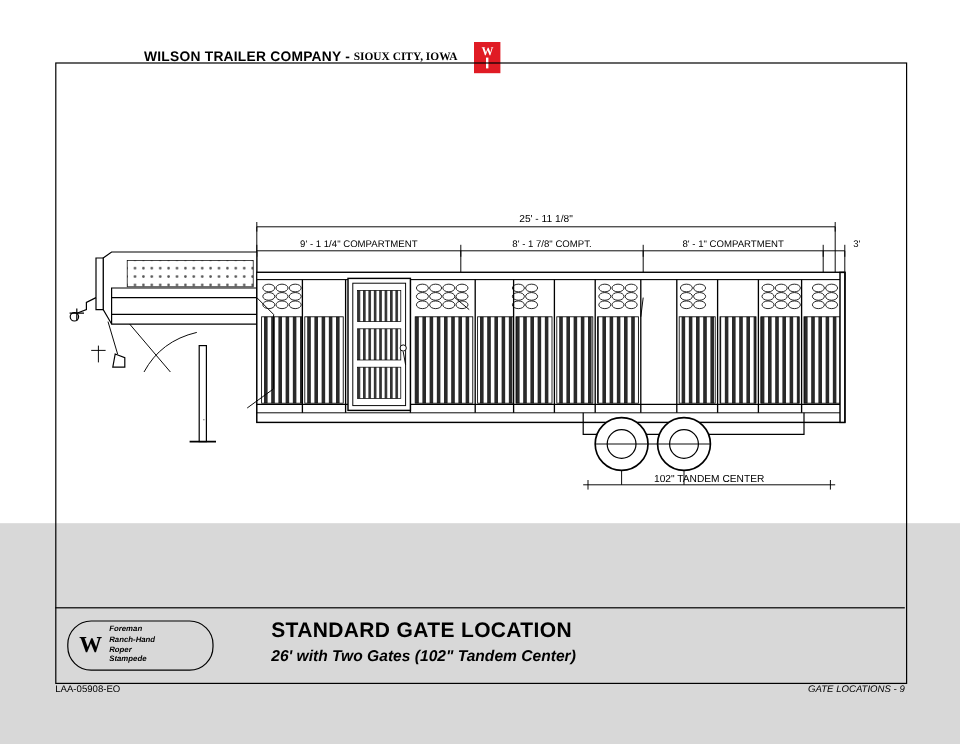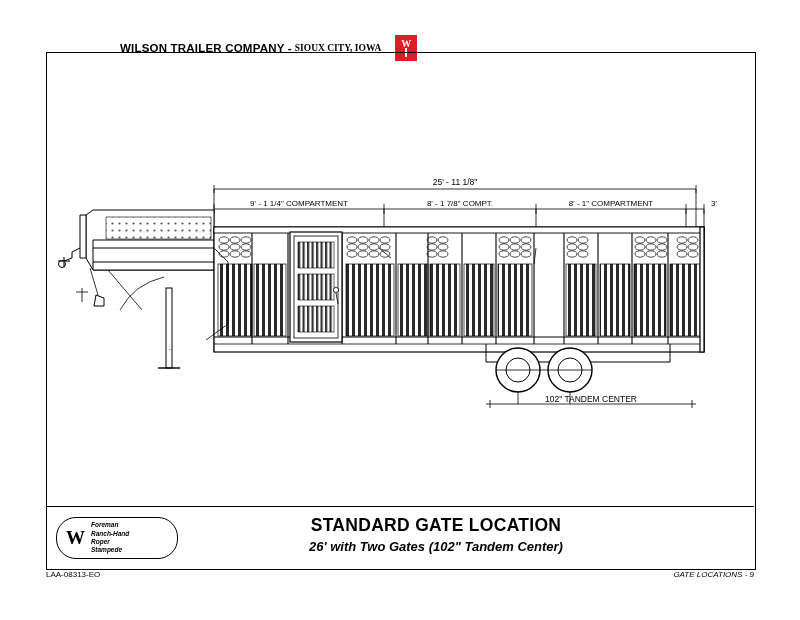--- a/index.html
+++ b/index.html
@@ -3,21 +3,21 @@
 <meta charset="utf-8">
 <style>
   html,body{margin:0;padding:0;}
   body{
     width:800px;height:620px;
     background:#d8d8d8;
     font-family:"Liberation Sans", sans-serif;
     overflow:hidden;
   }
   .page{
-    position:absolute;left:0;top:0;width:800px;height:620px;
+    position:absolute;left:0;top:0;width:800px;height:436px;
     background:#ffffff;
   }
   .sheet-border{
     position:absolute;left:46px;top:52px;width:708px;height:516px;
     border:1px solid #000;
   }
   
   .header{
     position:absolute;left:120px;top:36px;width:580px;height:24px;
     display:flex;align-items:center;
@@ -59,21 +59,21 @@
   }
   .logobox .bigw{
     font-family:"Liberation Serif", serif;font-weight:bold;font-size:19px;
     margin-left:9px;color:#000;line-height:18px;
   }
   .logobox .lines{
     margin-left:6px;font-size:6.5px;font-weight:bold;font-style:italic;
     line-height:8.4px;color:#000;
   }
   .tb-center{
-    position:absolute;left:180px;top:8px;width:420px;text-align:center;
+    position:absolute;left:180px;top:8px;width:420px;
   }
   .tb-title{
     font-weight:bold;font-size:17.5px;letter-spacing:.3px;color:#000;
   }
   .tb-sub{
     font-weight:bold;font-style:italic;font-size:13px;margin-top:3px;color:#000;
   }
   
   .foot-left{
     position:absolute;left:46px;top:570px;font-size:8px;color:#000;
@@ -324,16 +324,16 @@
         <div>Roper</div>
         <div>Stampede</div>
       </span>
     </div>
     <div class="tb-center">
       <div class="tb-title">STANDARD GATE LOCATION</div>
       <div class="tb-sub">26' with Two Gates (102" Tandem Center)</div>
     </div>
   </div>
 
-  <div class="foot-left">LAA-08313-EO</div>
+  <div class="foot-left">LAA-05908-EO</div>
   <div class="foot-right">GATE LOCATIONS - 9</div>
 
 </div>
 
 </body></html>

